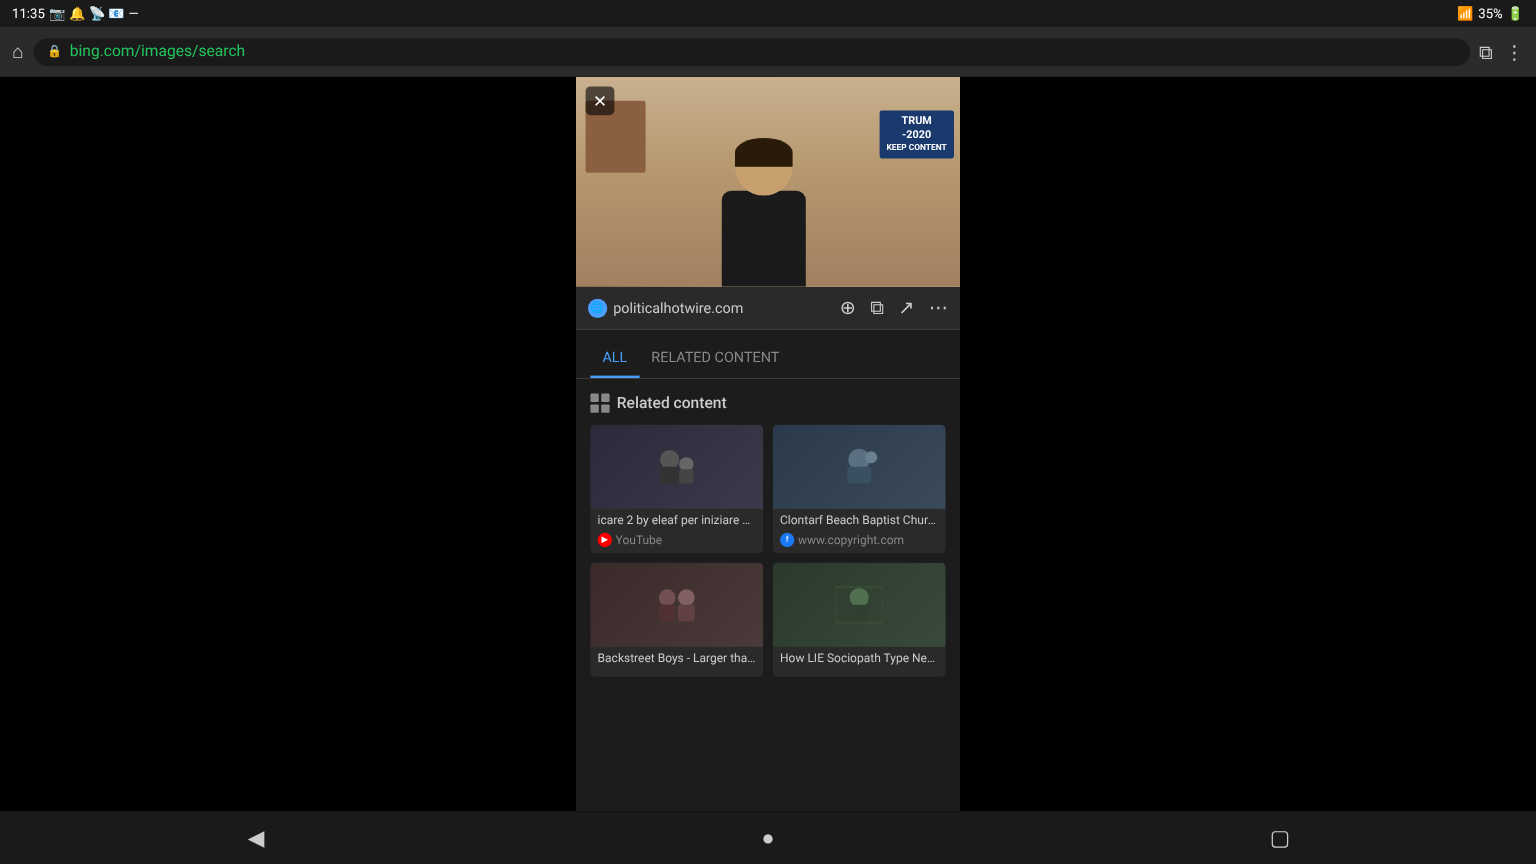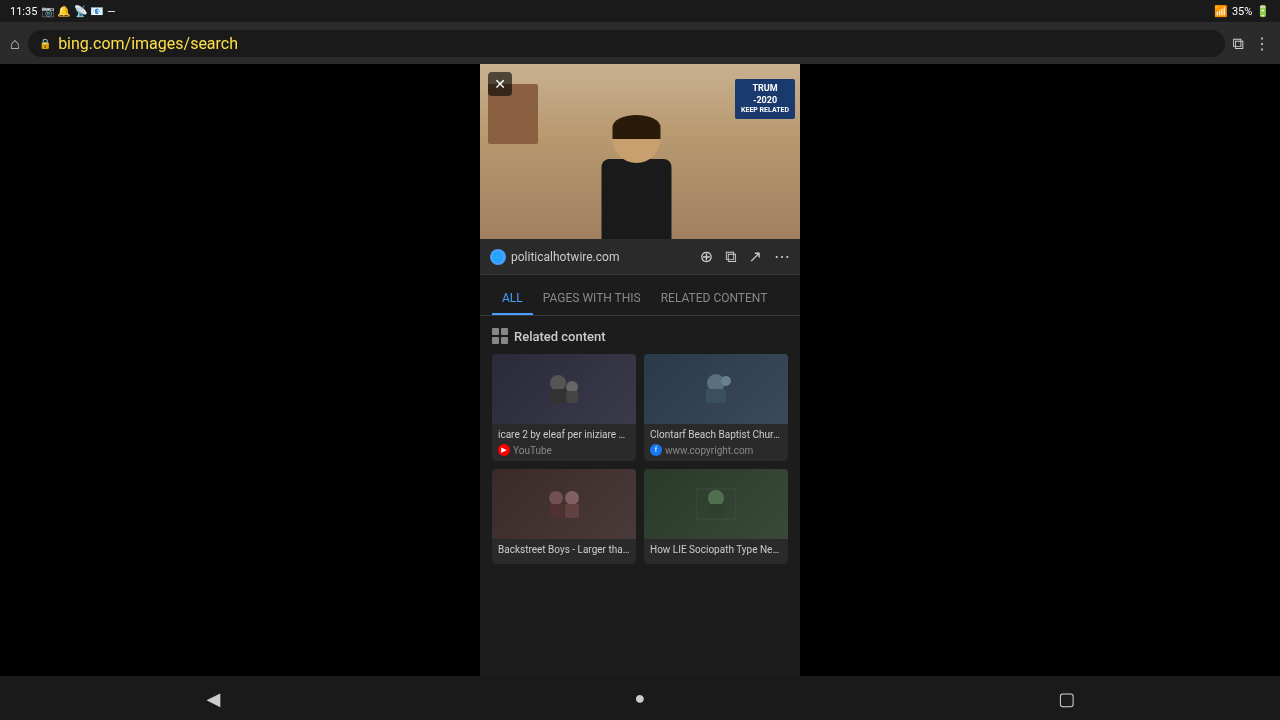--- a/index.html
+++ b/index.html
@@ -44,22 +44,22 @@
     .browser-url-bar {
       flex: 1;
       background: #1a1a1a;
       border-radius: 20px;
       padding: 4px 12px;
       display: flex;
       align-items: center;
       gap: 6px;
     }
     .browser-url-text {
-      color: #fde047;
-      font-size: 16px;
+      color: #22c55e;
+      font-size: 13px;
       text-align: center;
     }
     .lock-icon { font-size: 10px; color: #aaa; }
     .browser-actions { display: flex; gap: 10px; color: #ccc; font-size: 16px; }
 
     
     .phone-screen {
       flex: 1;
       display: flex;
       justify-content: center;
@@ -81,21 +81,21 @@
       width: 100%;
       height: 175px;
       background: linear-gradient(135deg, #3a3020 0%, #4a3828 30%, #c8b89a 60%, #d4c4a0 100%);
       position: relative;
       overflow: hidden;
     }
 
     
     .trump-banner {
       position: absolute;
-      top: 15px;
+      top: 28px;
       right: 5px;
       background: #1a3a6e;
       color: #fff;
       font-size: 9px;
       font-weight: bold;
       padding: 4px 6px;
       border-radius: 2px;
       line-height: 1.3;
       text-align: center;
     }
@@ -417,21 +417,21 @@
   <div class="modal-overlay">
 
     <div class="preview-image">
       <div class="scene-bg">
 
         <div class="scene-shelves"></div>
 
         <div class="trump-banner">
           <div>TRUM</div>
           <div>-2020</div>
-          <div style="font-size:7px">KEEP RELATED</div>
+          <div style="font-size:7px">KEEP CONTENT</div>
         </div>
 
         <div class="scene-body">
           <div class="body-torso">
             <div class="body-head">
               <div class="body-hair"></div>
             </div>
           </div>
         </div>
       </div>
@@ -448,21 +448,20 @@
         <span>⊕</span>
         <span>⧉</span>
         <span>↗</span>
         <span>⋯</span>
       </div>
     </div>
 
 
     <div class="tabs-bar">
       <div class="tab active">ALL</div>
-      <div class="tab">PAGES WITH THIS</div>
       <div class="tab">RELATED CONTENT</div>
     </div>
 
     <div class="related-section">
       <div class="related-header">
         <div class="grid-icon">
           <div class="grid-dot"></div>
           <div class="grid-dot"></div>
           <div class="grid-dot"></div>
           <div class="grid-dot"></div>

